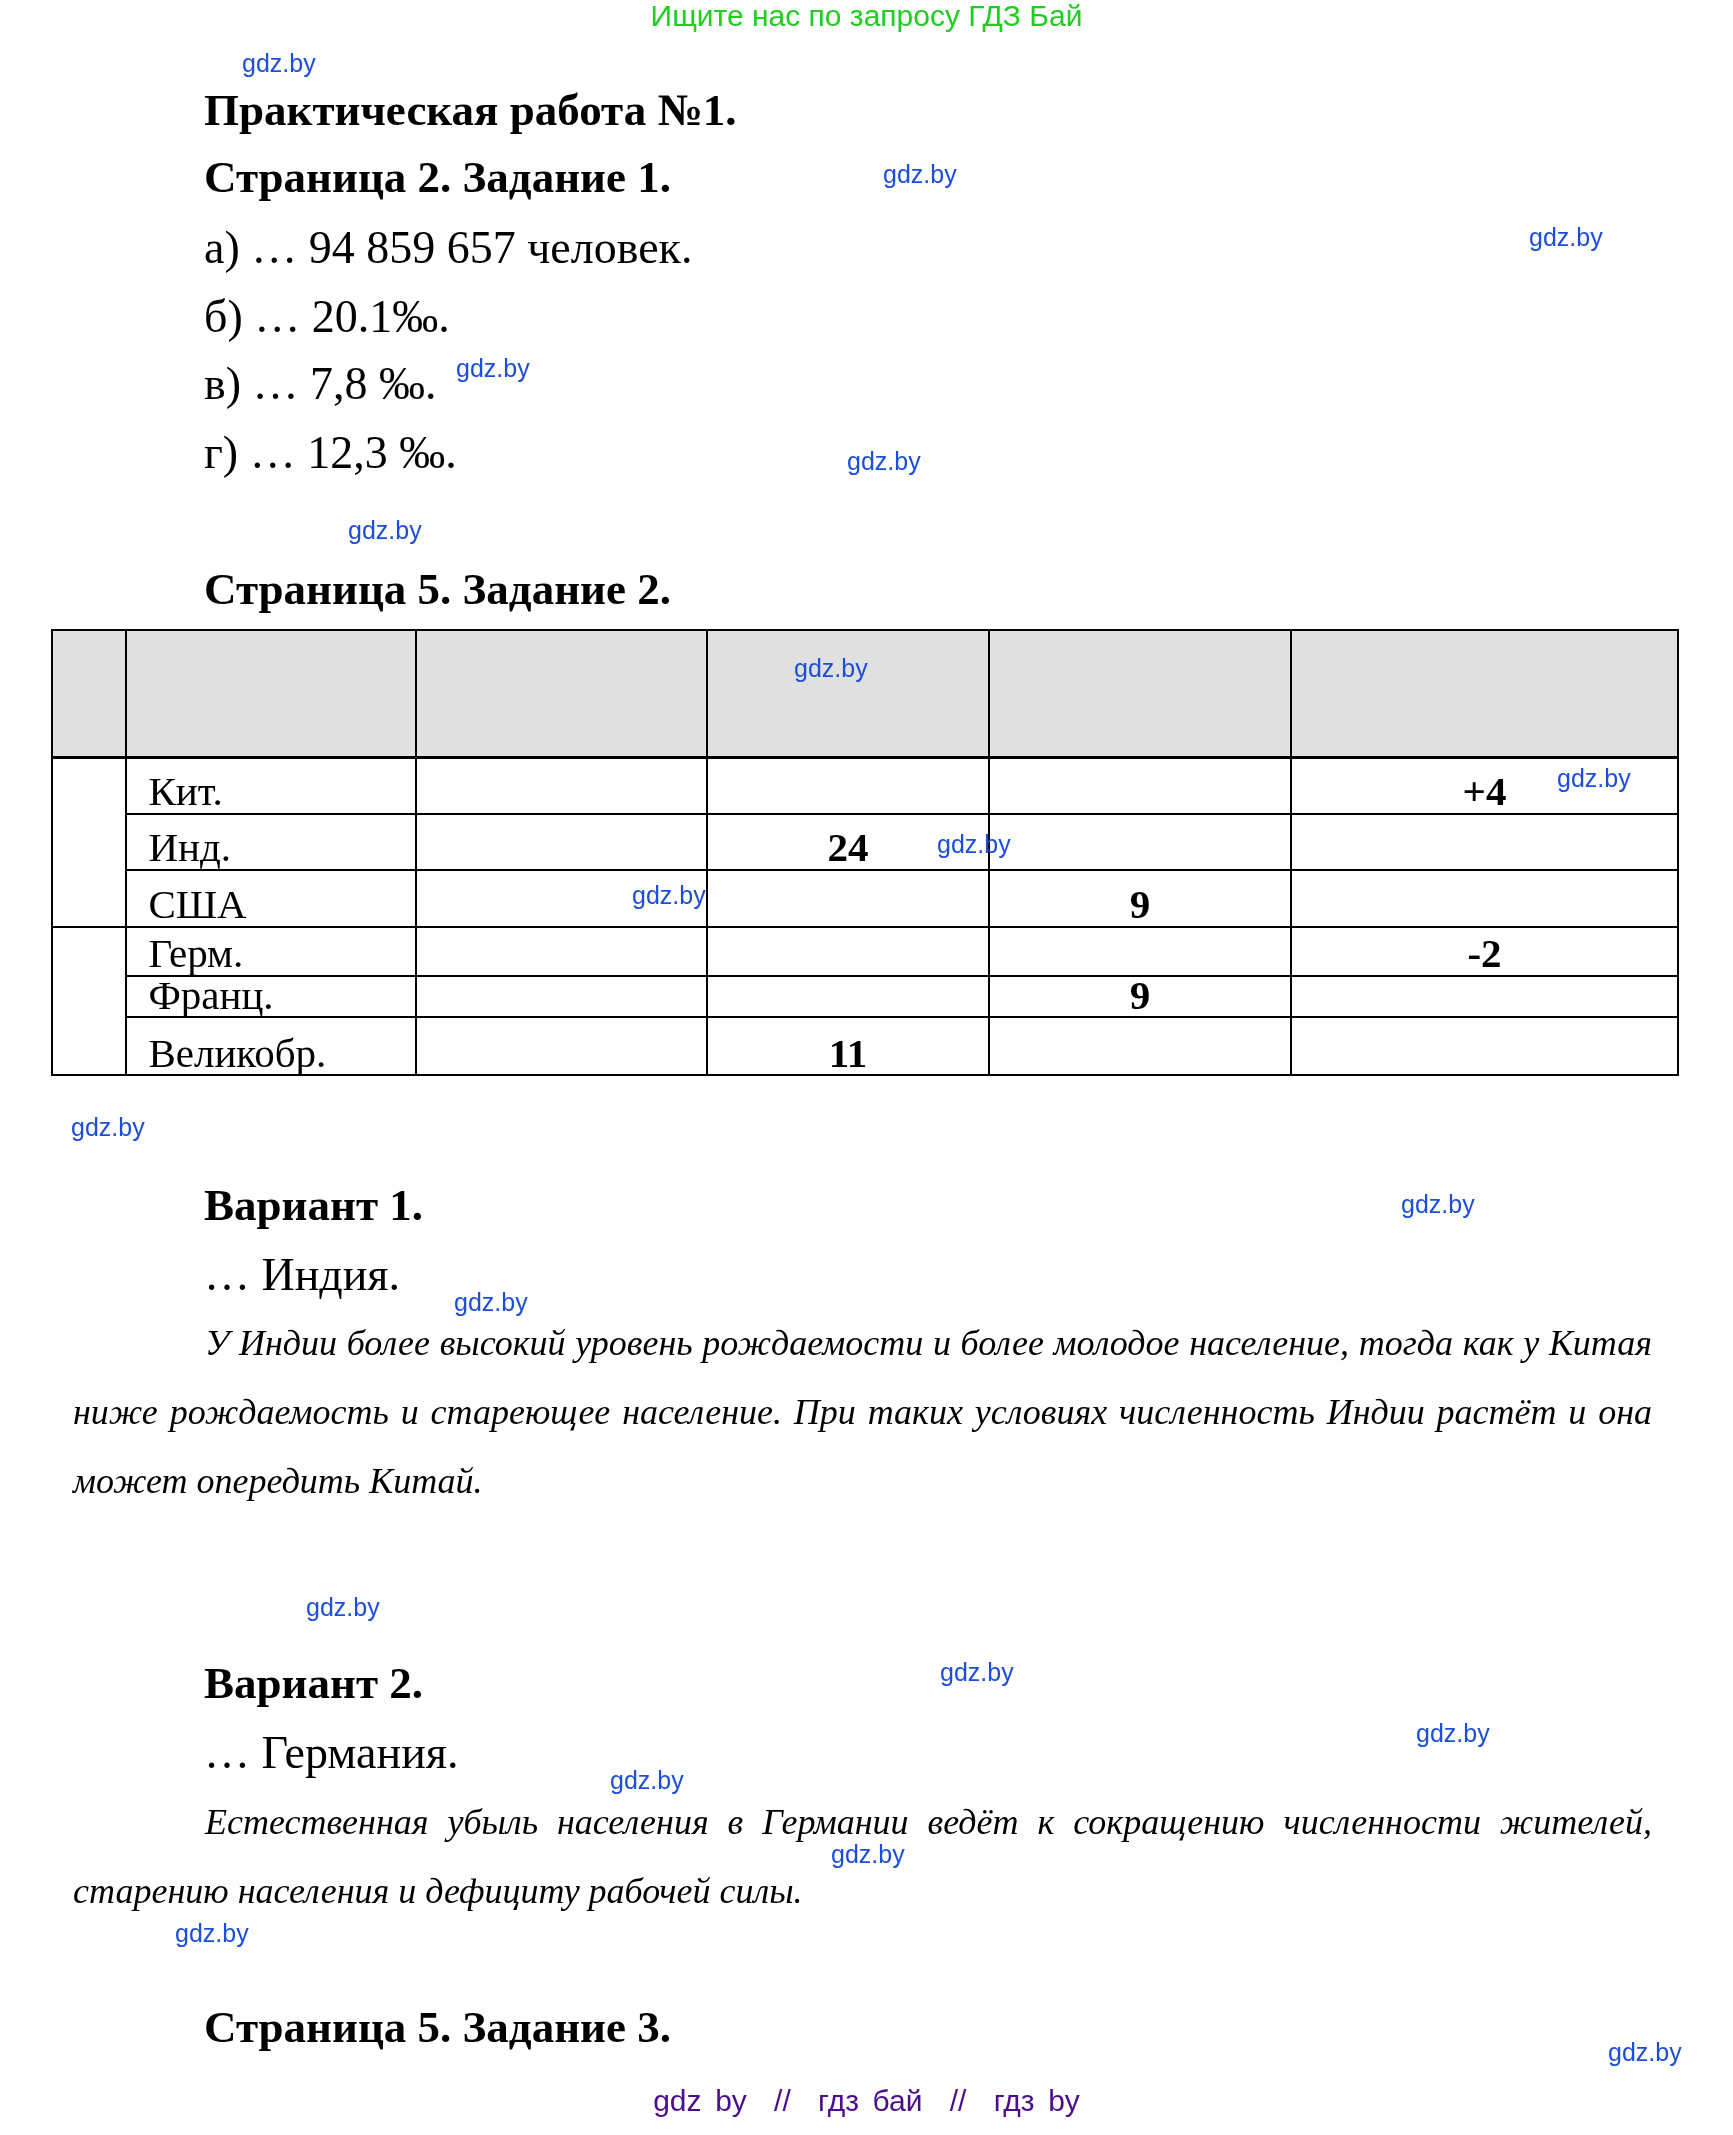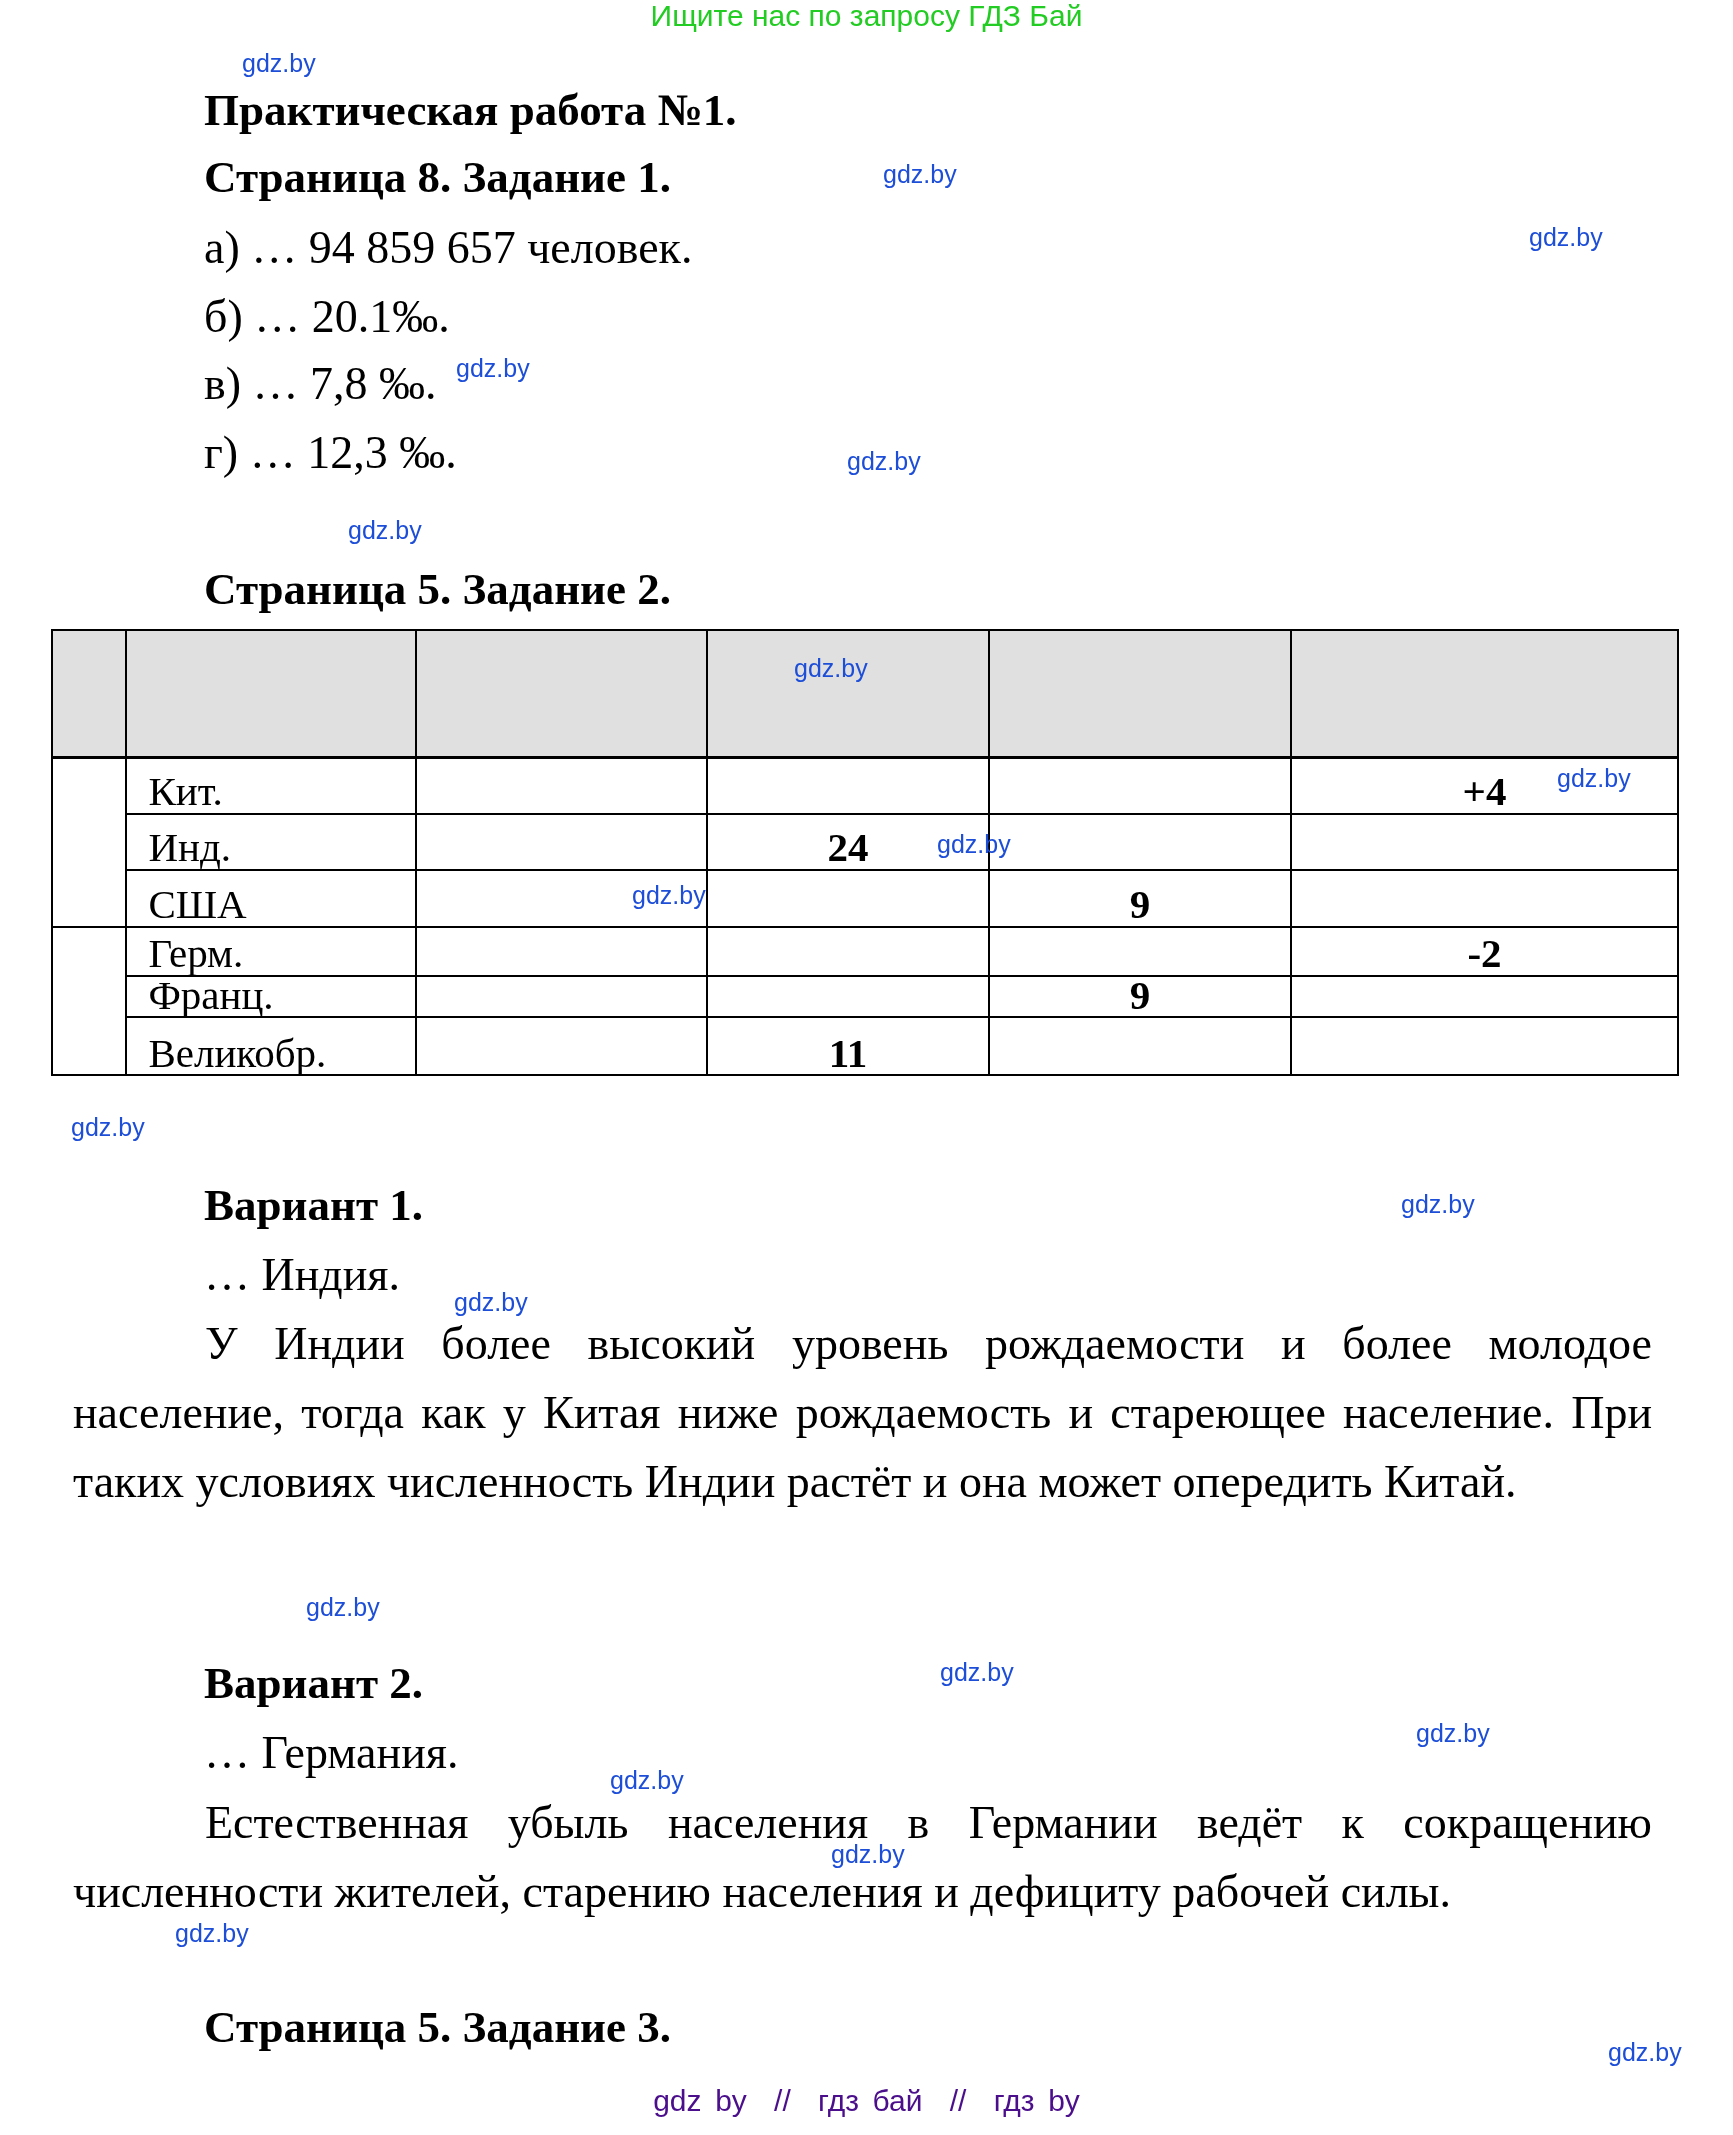--- a/index.html
+++ b/index.html
@@ -9,22 +9,22 @@
   .top-banner { left:0; width:1733px; top:-1.8px; text-align:center;
                 font-family:"Liberation Sans","DejaVu Sans",sans-serif;
                 font-size:30px; line-height:36px; }
   .footer-links { left:0; width:1733px; top:2083px; text-align:center;
                 font-family:"Liberation Sans","DejaVu Sans",sans-serif;
                 font-size:30px; line-height:36px; word-spacing:5.3px; }
   .wm { font-family:"Liberation Sans","DejaVu Sans",sans-serif; font-size:25px;
         line-height:27px; color:#1d4ed8; }
   .h { font-weight:bold; font-size:45px; line-height:53px; }
   .ans { font-size:46px; line-height:53px; }
-  .para { left:73px; width:1579px; font-size:46px; line-height:69px;
-          text-align:justify; white-space:normal; }
+  .para { left:73px; width:1579px; font-size:36px; line-height:69px;
+          text-align:justify; white-space:normal;font-style:italic; }
   .para .first { display:inline-block; width:132px; }
 
   table.grid { position:absolute; left:51px; top:629px; width:1626px;
                border-collapse:collapse; table-layout:fixed;border-radius:25px; }
   table.grid td { border:2.7px solid #000; padding:0; font-size:41px;
                   line-height:36px; vertical-align:bottom; }
   table.grid tr.head td { background:#e0e0e0; height:125px; }
   table.grid td.country { padding-left:21.4px; padding-bottom:3.6px; }
   table.grid td.num { text-align:center; font-weight:bold; padding-bottom:3.6px; }
   table.grid td.group { background:#fff; }
@@ -52,21 +52,21 @@
 <div class="abs wm" style="left:306px;top:1594px;">gdz.by</div>
 <div class="abs wm" style="left:940px;top:1659px;">gdz.by</div>
 <div class="abs wm" style="left:1416px;top:1720px;">gdz.by</div>
 <div class="abs wm" style="left:610px;top:1767px;">gdz.by</div>
 <div class="abs wm" style="left:831px;top:1841px;">gdz.by</div>
 <div class="abs wm" style="left:175px;top:1920px;">gdz.by</div>
 <div class="abs wm" style="left:1608px;top:2039px;">gdz.by</div>
 
 <div class="abs h" style="left:204px;top:84px;">Практическая работа №1.</div>
 
-<div class="abs h" style="left:204px;top:151px;">Страница 8. Задание 1.</div>
+<div class="abs h" style="left:204px;top:151px;">Страница 2. Задание 1.</div>
 <div class="abs ans" style="left:204px;top:221px;">а) … 94 859 657 человек.</div>
 <div class="abs ans" style="left:204px;top:290px;">б) … 20.1‰.</div>
 <div class="abs ans" style="left:204px;top:357px;">в) … 7,8 ‰.</div>
 <div class="abs ans" style="left:204px;top:426px;">г) … 12,3 ‰.</div>
 
 <div class="abs h" style="left:204px;top:563px;">Страница 5. Задание 2.</div>
 
 <table class="grid">
   <colgroup>
     <col style="width:74px">

